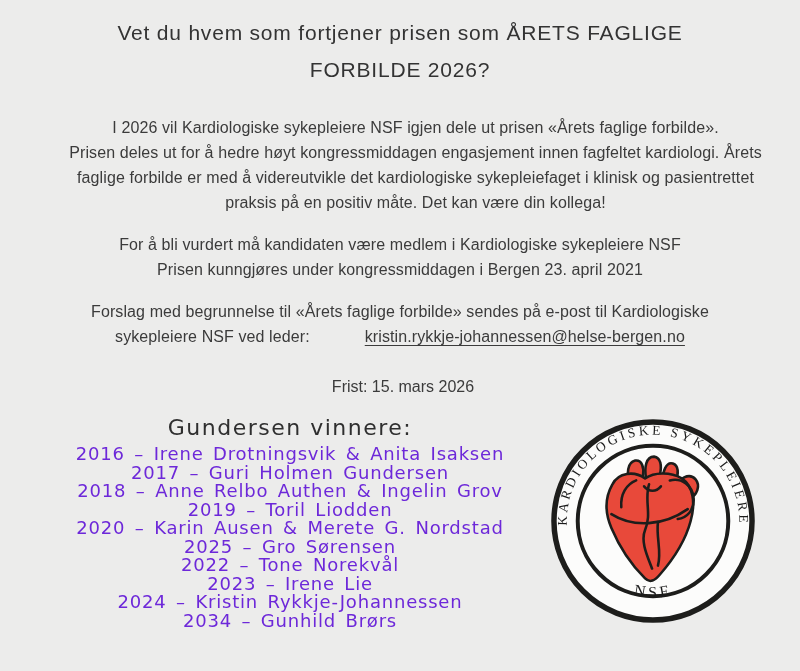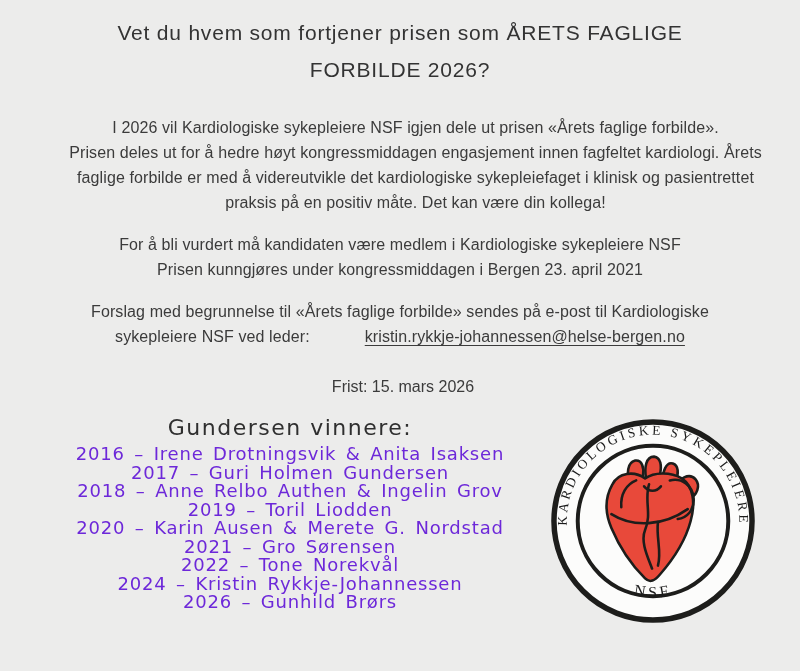--- a/index.html
+++ b/index.html
@@ -126,24 +126,25 @@
   <div class="bottom-section">
 
     <div class="winners">
       <div class="winners-heading">Gundersen vinnere:</div>
       <div class="winners-list">
         <div class="winner-entry">2016 – Irene Drotningsvik &amp; Anita Isaksen</div>
         <div class="winner-entry">2017 – Guri Holmen Gundersen</div>
         <div class="winner-entry">2018 – Anne Relbo Authen &amp; Ingelin Grov</div>
         <div class="winner-entry">2019 – Toril Liodden</div>
         <div class="winner-entry">2020 – Karin Ausen &amp; Merete G. Nordstad</div>
-        <div class="winner-entry">2021 – Gro Sørensen</div>
+        <div class="winner-entry">2025 – Gro Sørensen</div>
         <div class="winner-entry">2022 – Tone Norekvål</div>
+        <div class="winner-entry">2023 – Irene Lie</div>
         <div class="winner-entry">2024 – Kristin Rykkje-Johannessen</div>
-        <div class="winner-entry">2026 – Gunhild Brørs</div>
+        <div class="winner-entry">2034 – Gunhild Brørs</div>
       </div>
     </div>
 
     <div class="logo-wrap">
       <svg viewBox="0 0 210 210" xmlns="http://www.w3.org/2000/svg" xmlns:xlink="http://www.w3.org/1999/xlink">
 
         <circle cx="105" cy="105" r="100" fill="#fcfcfb" stroke="#1d1d1b" stroke-width="5.5"></circle>
         <circle cx="105" cy="105" r="76" fill="#fcfcfb" stroke="#1d1d1b" stroke-width="4"></circle>
 
         <defs>

